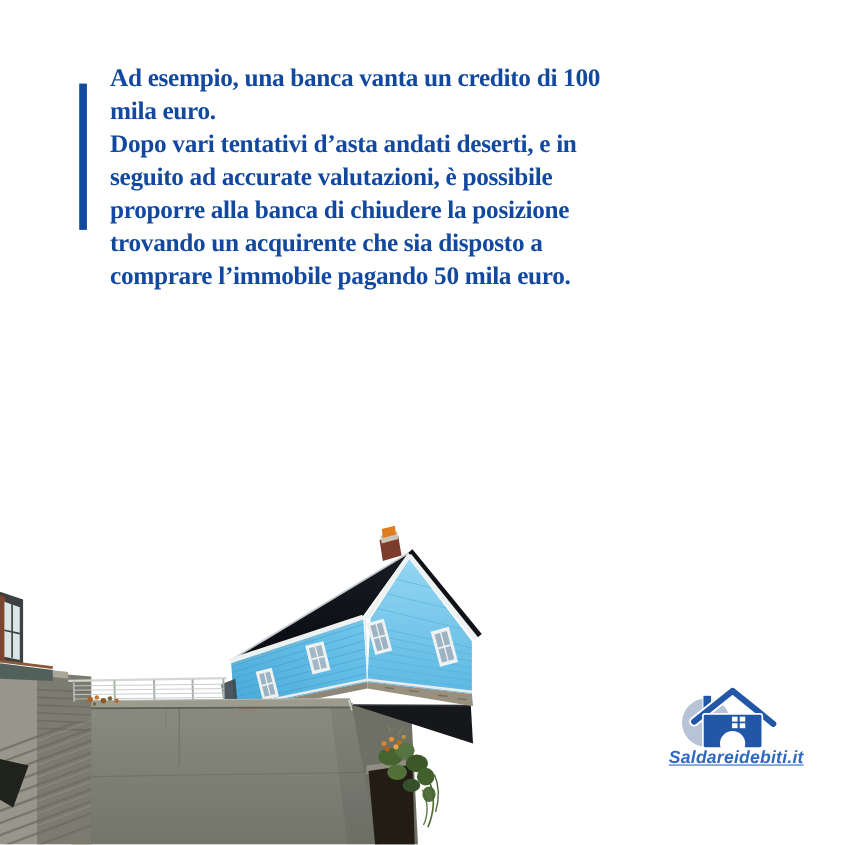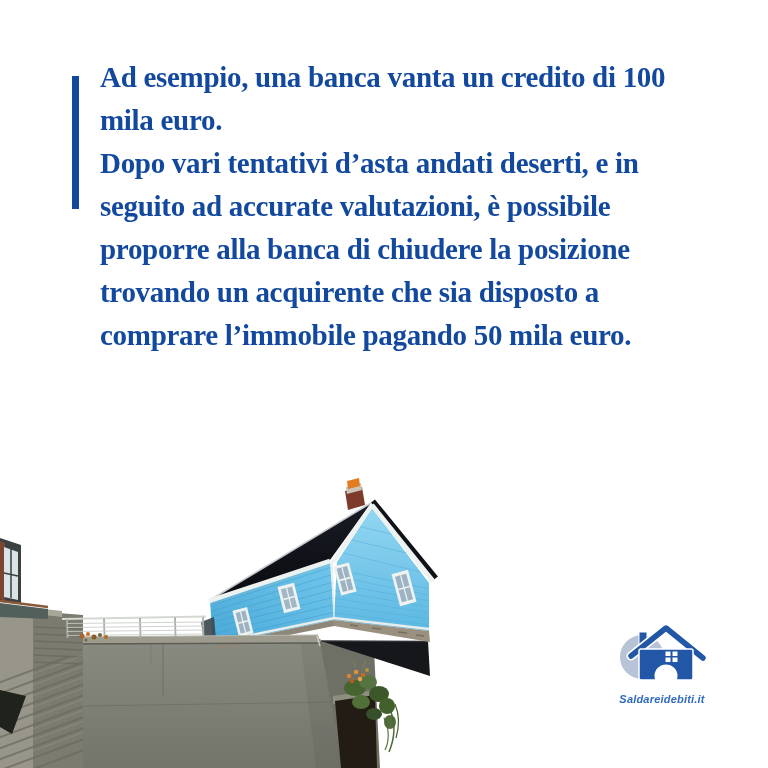--- a/index.html
+++ b/index.html
@@ -1,24 +1,24 @@
 <!DOCTYPE html>
 <html style="--accent: #12499e; --logo-blue: #2157a6; --logo-circle: #b7c3d7; --logo-text: #2f6ac0; --background: #ffffff;"><head>
 <meta charset="utf-8">
 <style>
   html,body{margin:0;padding:0;background:#ffffff;}
   .card{position:relative;width:768px;height:768px;background:var(--background,#fff);overflow:hidden;font-family:"Liberation Serif",serif;}
   .quote-bar{position:absolute;left:72px;top:76px;width:7px;height:133px;background:var(--accent);}
-  .text-block{position:absolute;left:100px;top:56px;width:650px;color:var(--accent);font-weight:bold;font-size:29px;line-height:43px;letter-spacing:-0.3px;}
+  .text-block{position:absolute;left:100px;top:56px;width:650px;color:var(--accent);font-weight:bold;font-size:23px;line-height:30px;letter-spacing:-0.3px;}
   .text-block p{margin:0;white-space:pre;}
   .text-block p + p{margin-top:33px;}
   .photo{position:absolute;left:0;top:470px;width:768px;height:298px;display:block;}
   .logo{position:absolute;left:608px;top:623px;width:108px;text-align:center;}
   .logo svg{display:block;margin:0 auto;}
-  .logo-text{font-family:"Liberation Sans",sans-serif;font-style:italic;font-weight:bold;font-size:11px;letter-spacing:.2px;color:var(--logo-text);margin-top:12px;}
+  .logo-text{font-family:"Liberation Sans",sans-serif;font-style:italic;font-weight:bold;font-size:16px;letter-spacing:.2px;color:var(--logo-text);margin-top:0;text-decoration:underline;}
 </style>
 </head>
 <body>
 
 <div class="card">
 
   <div class="quote-bar"></div>
 
   <div class="text-block">
     <p>Ad esempio, una banca vanta un credito di 100

